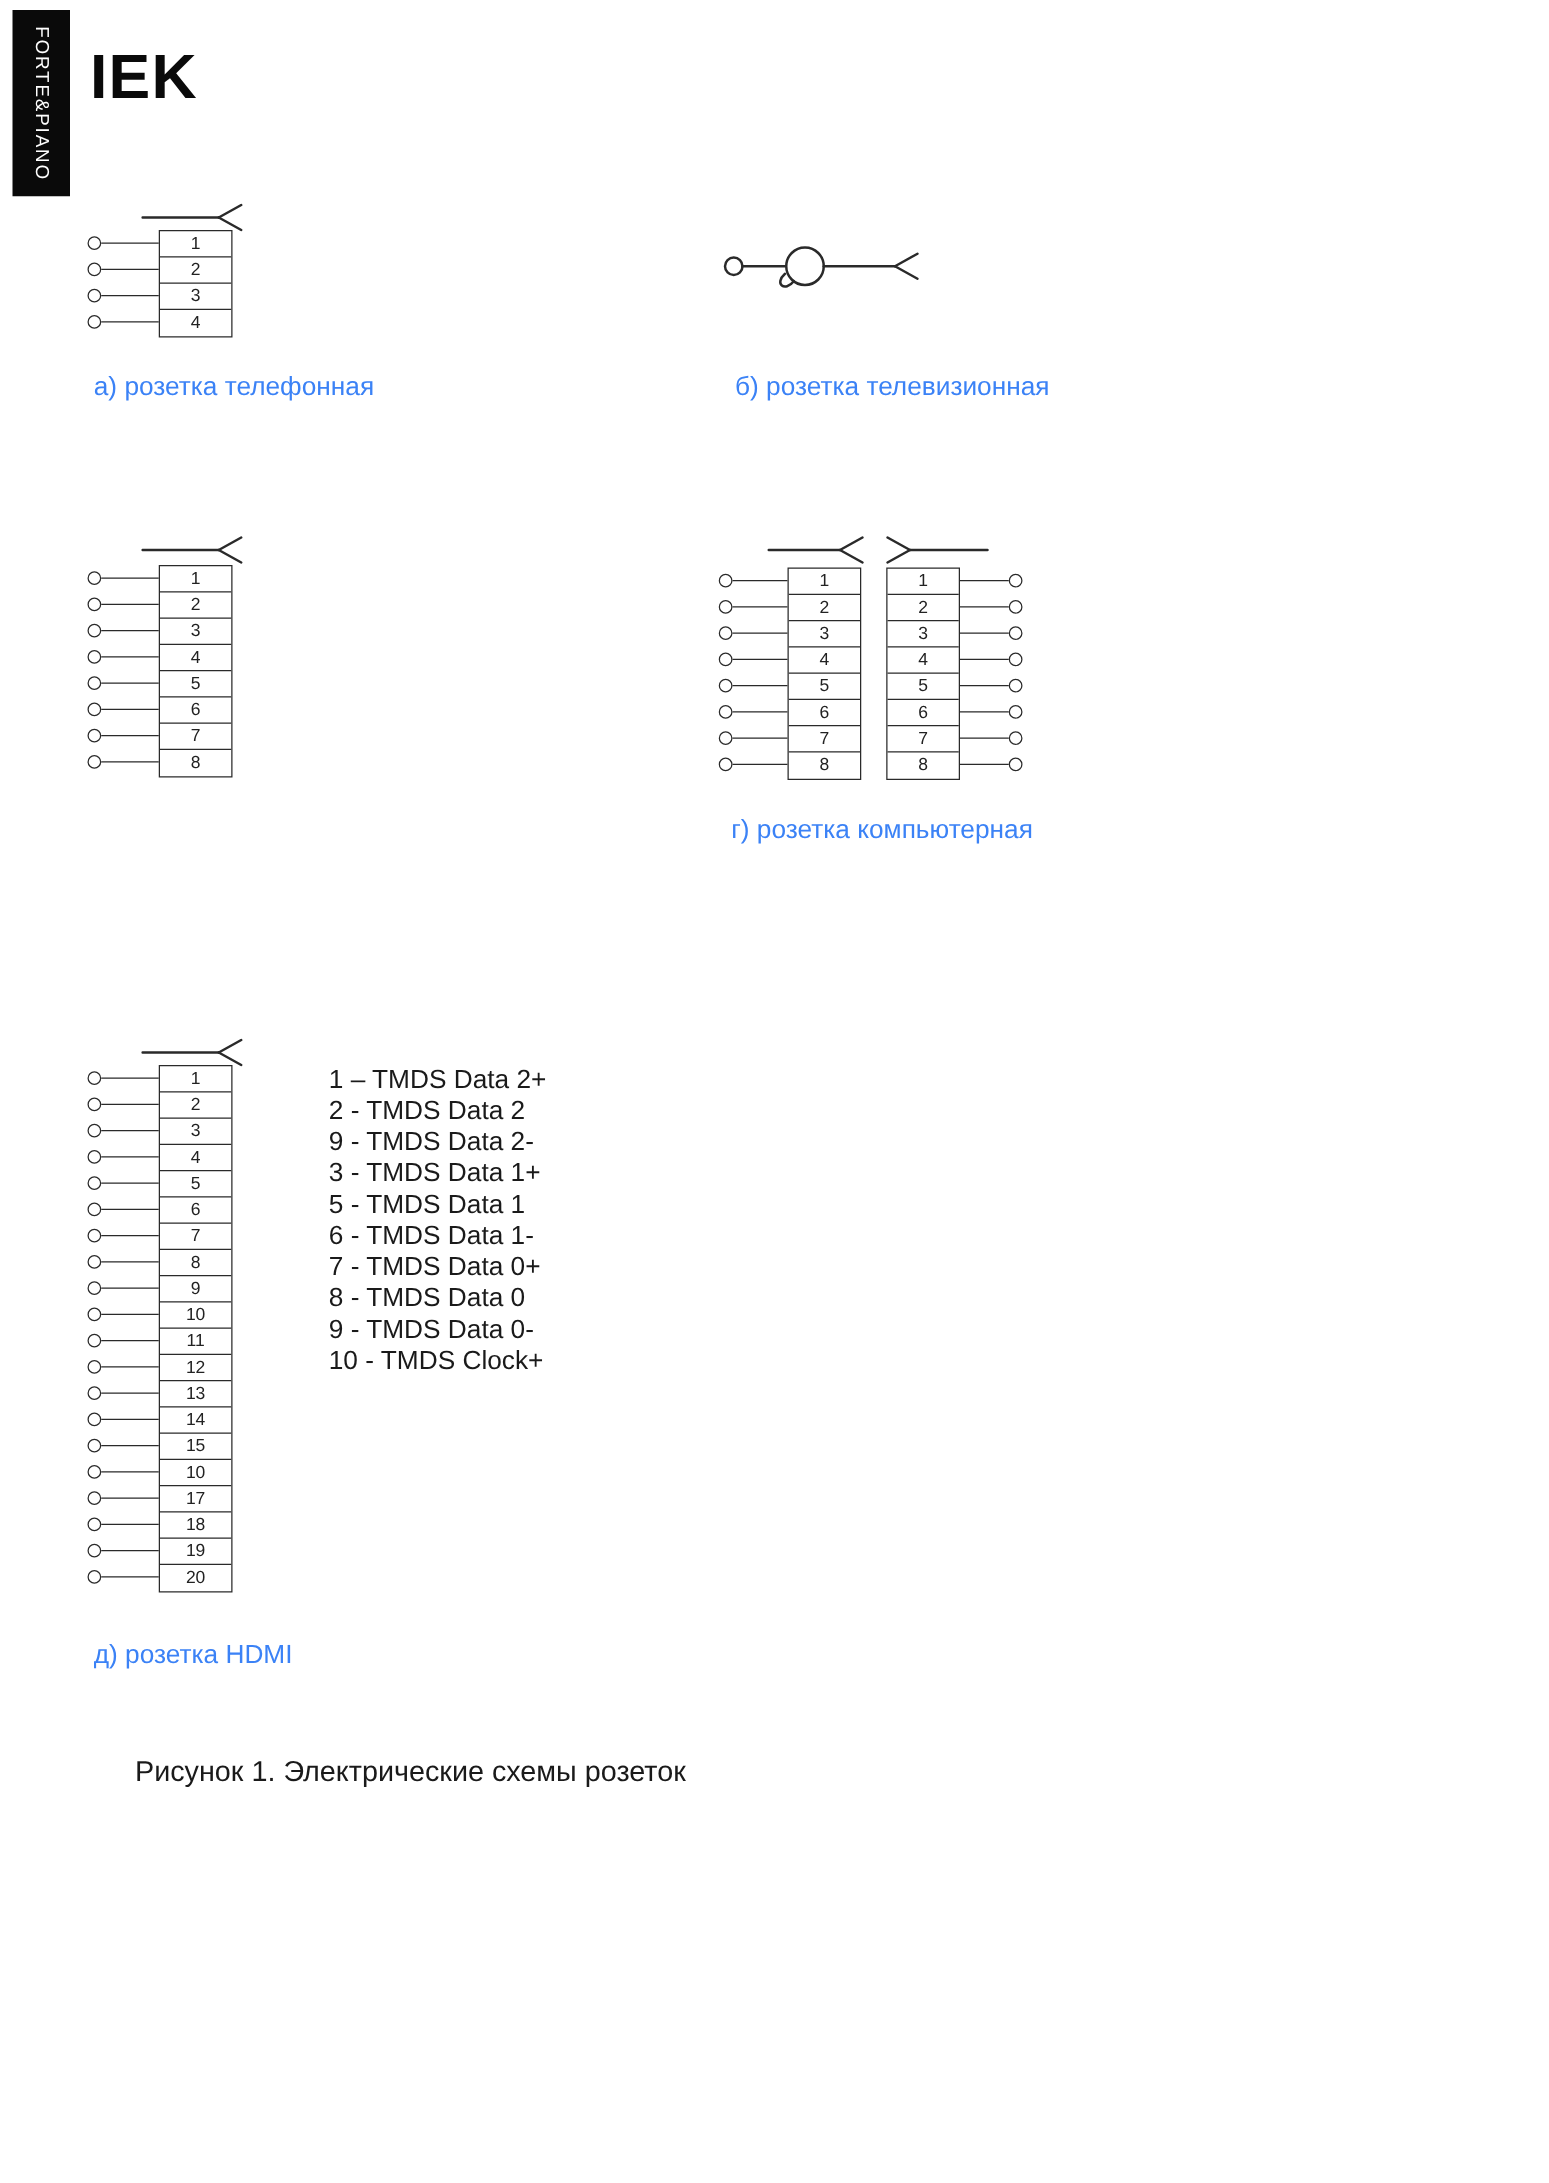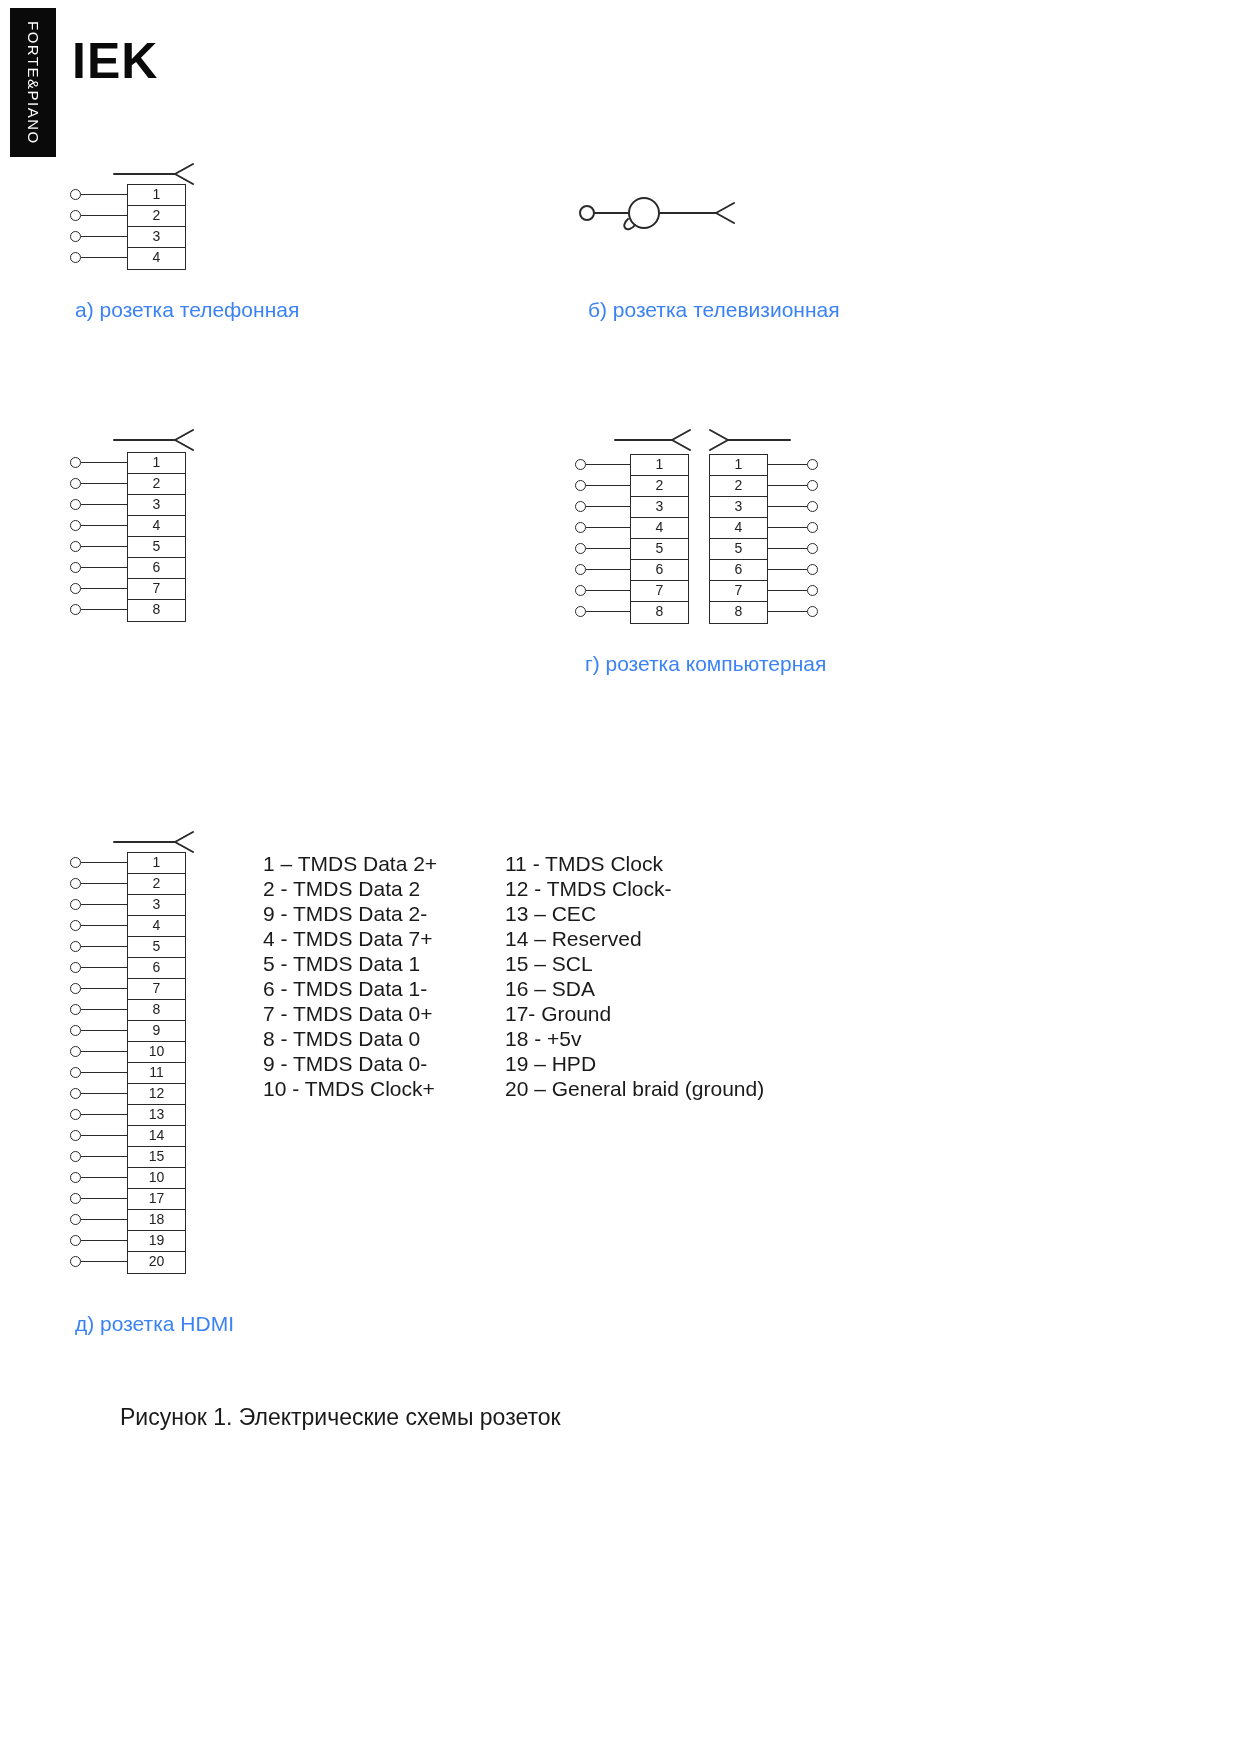--- a/index.html
+++ b/index.html
@@ -51,21 +51,21 @@
   .gap-left { margin-left: 20px; }
 
   .diagram-label { position: absolute; font-size: 21px; color: #3b82f6; white-space: nowrap; }
 
   
   .pinlist { position: absolute; left: 263px; top: 851px; display: flex; }
   .pinlist .col { display: flex; flex-direction: column; }
   .pinlist .col-1 { width: 242px; }
   .pinlist .pin-fn { font-size: 21px; line-height: 25px; height: 25px; white-space: nowrap; }
 
-  .caption { position: absolute; left: 108px; top: 1404px; font-size: 23px; color: #1a1a1a; margin-left: 12px; }
+  .caption { position: absolute; left: 108px; top: 1404px; font-size: 23px; color: #1a1a1a; }
 </style>
 </head>
 <body>
 
 <div class="page">
 
   <div class="side-strip">
     <span>FORTE&amp;PIANO</span>
   </div>
   <div class="logo">IEK</div>
@@ -486,55 +486,33 @@
 
   <div class="pinlist">
     <div class="col col-1">
 
         <div class="pin-fn">1 – TMDS Data 2+</div>
 
         <div class="pin-fn">2 - TMDS Data 2</div>
 
         <div class="pin-fn">9 - TMDS Data 2-</div>
 
-        <div class="pin-fn">4 - TMDS Data 7+</div>
+        <div class="pin-fn">3 - TMDS Data 1+</div>
 
         <div class="pin-fn">5 - TMDS Data 1</div>
 
         <div class="pin-fn">6 - TMDS Data 1-</div>
 
         <div class="pin-fn">7 - TMDS Data 0+</div>
 
         <div class="pin-fn">8 - TMDS Data 0</div>
 
         <div class="pin-fn">9 - TMDS Data 0-</div>
 
         <div class="pin-fn">10 - TMDS Clock+</div>
       </div>
-    <div class="col col-2">
-
-        <div class="pin-fn">11 - TMDS Clock</div>
-
-        <div class="pin-fn">12 - TMDS Clock-</div>
-
-        <div class="pin-fn">13 – CEC</div>
-
-        <div class="pin-fn">14 – Reserved</div>
-
-        <div class="pin-fn">15 – SCL</div>
-
-        <div class="pin-fn">16 – SDA</div>
-
-        <div class="pin-fn">17- Ground</div>
-
-        <div class="pin-fn">18 - +5v</div>
-
-        <div class="pin-fn">19 – HPD</div>
-
-        <div class="pin-fn">20 – General braid (ground)</div>
-      </div>
   </div>
 
   <div class="diagram-label" style="left:75px; top:1312px;">д) розетка HDMI</div>
 
   <div class="caption">Рисунок 1. Электрические схемы розеток</div>
 
 </div>
 
 </body></html>

